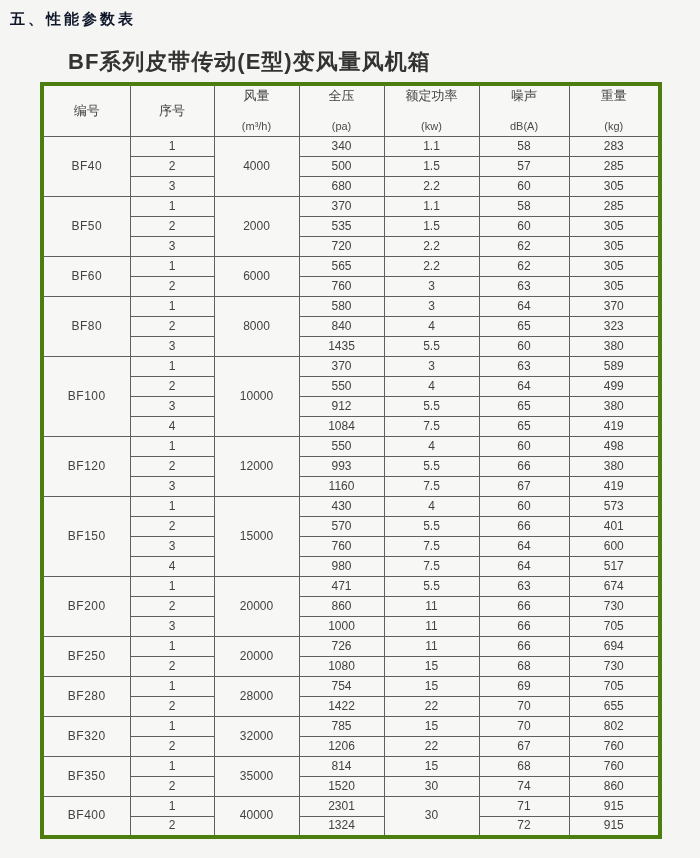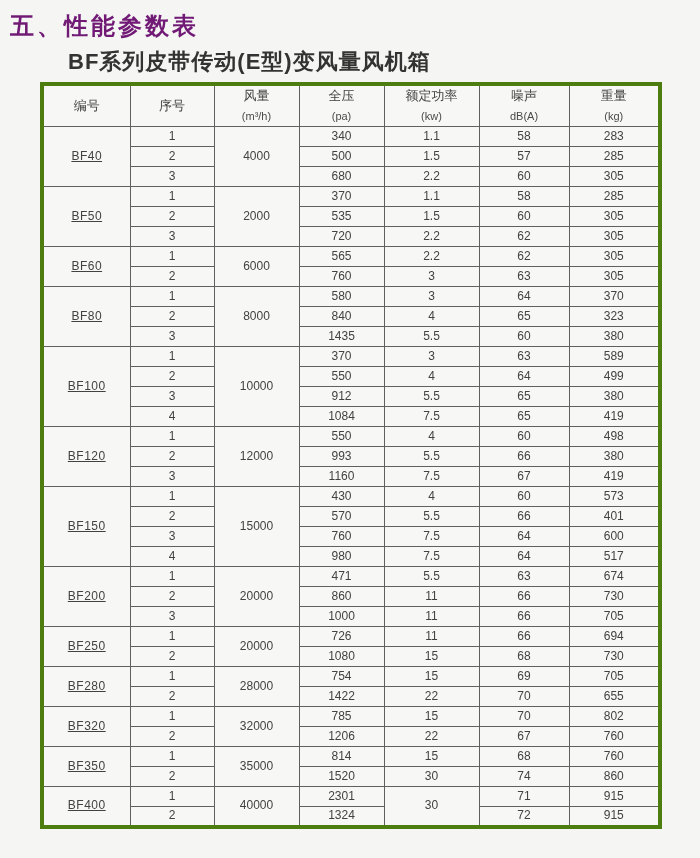--- a/index.html
+++ b/index.html
@@ -13,24 +13,24 @@
     position: relative;
     width: 700px;
     height: 858px;
     background: #f5f5f3;
     overflow: hidden;
   }
   .title {
     position: absolute;
     left: 10px;
     top: 10px;
-    font-size: 24px;
+    font-size: 15px;
     font-weight: bold;
     letter-spacing: 3px;
-    color: #701a75;
+    color: #0f172a;
   }
   .subtitle {
     position: absolute;
     left: 68px;
     top: 47px;
     font-size: 22px;
     font-weight: bold;
     letter-spacing: 1px;
     color: #333333;
   }
@@ -57,24 +57,24 @@
   table.spec-table th {
     font-weight: normal;
     font-size: 13px;
     height: 37px;
     padding: 2px;
   }
   table.spec-table th .unit {
     display: block;
     font-size: 11px;
     color: #4a4a4a;
-    margin-top: 6px;
+    margin-top: 16px;
   }
   table.spec-table tbody td { height: 20px; }
-  td.model-cell { letter-spacing: 0.5px; text-decoration: underline; }
+  td.model-cell { letter-spacing: 0.5px; }
 </style>
 </head>
 <body>
 
 <div class="page">
   <div class="title">五、性能参数表</div>
   <div class="subtitle">BF系列皮带传动(E型)变风量风机箱</div>
   <table class="spec-table">
     <colgroup>
       <col style="width:88px">

